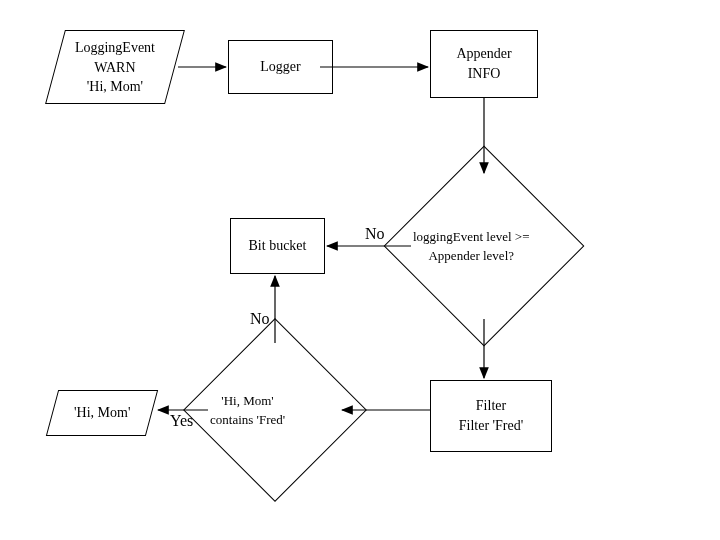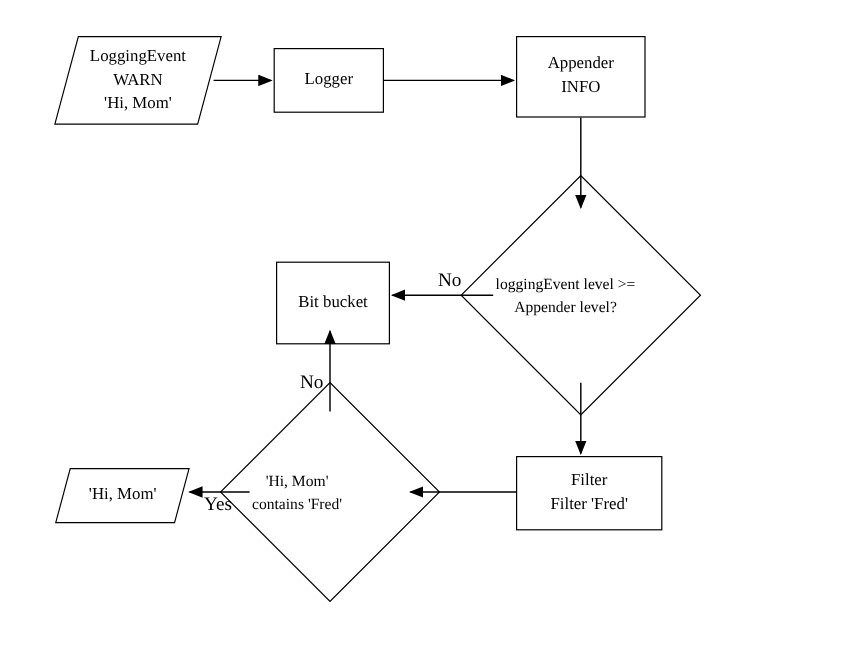--- a/index.html
+++ b/index.html
@@ -69,42 +69,42 @@
 <body>
 
 <div class="node parallelogram" style="left:55px; top:30px; width:120px; height:74px;">
   <div>
     <div>LoggingEvent</div>
     <div>WARN</div>
     <div>'Hi, Mom'</div>
   </div>
 </div>
 
-<div class="node" style="left:228px; top:40px; width:92px; height:54px;align-items:center;">
+<div class="node" style="left:228px; top:40px; width:105px; height:54px;align-items:center;">
   <div>Logger</div>
 </div>
 
 <div class="node" style="left:430px; top:30px; width:108px; height:68px;">
   <div>Appender</div>
   <div>INFO</div>
 </div>
 
 <div class="diamond-wrap" style="left:413px; top:175px; width:142px; height:142px;">
   <div class="diamond"></div>
   <div class="diamond-text">
     <div>loggingEvent level &gt;=</div>
     <div>Appender level?</div>
   </div>
 </div>
 
-<div class="node" style="left:230px; top:218px; width:95px; height:69px;">
+<div class="node" style="left:230px; top:218px; width:95px; height:56px;">
   <div>Bit bucket</div>
 </div>
 
-<div class="node" style="left:430px; top:380px; width:122px; height:62px;">
+<div class="node" style="left:430px; top:380px; width:122px; height:72px;">
   <div>Filter</div>
   <div>Filter 'Fred'</div>
 </div>
 
 <div class="diamond-wrap" style="left:210px; top:345px; width:130px; height:130px;">
   <div class="diamond"></div>
   <div class="diamond-text">
     <div>'Hi, Mom'</div>
     <div>contains 'Fred'</div>
   </div>

